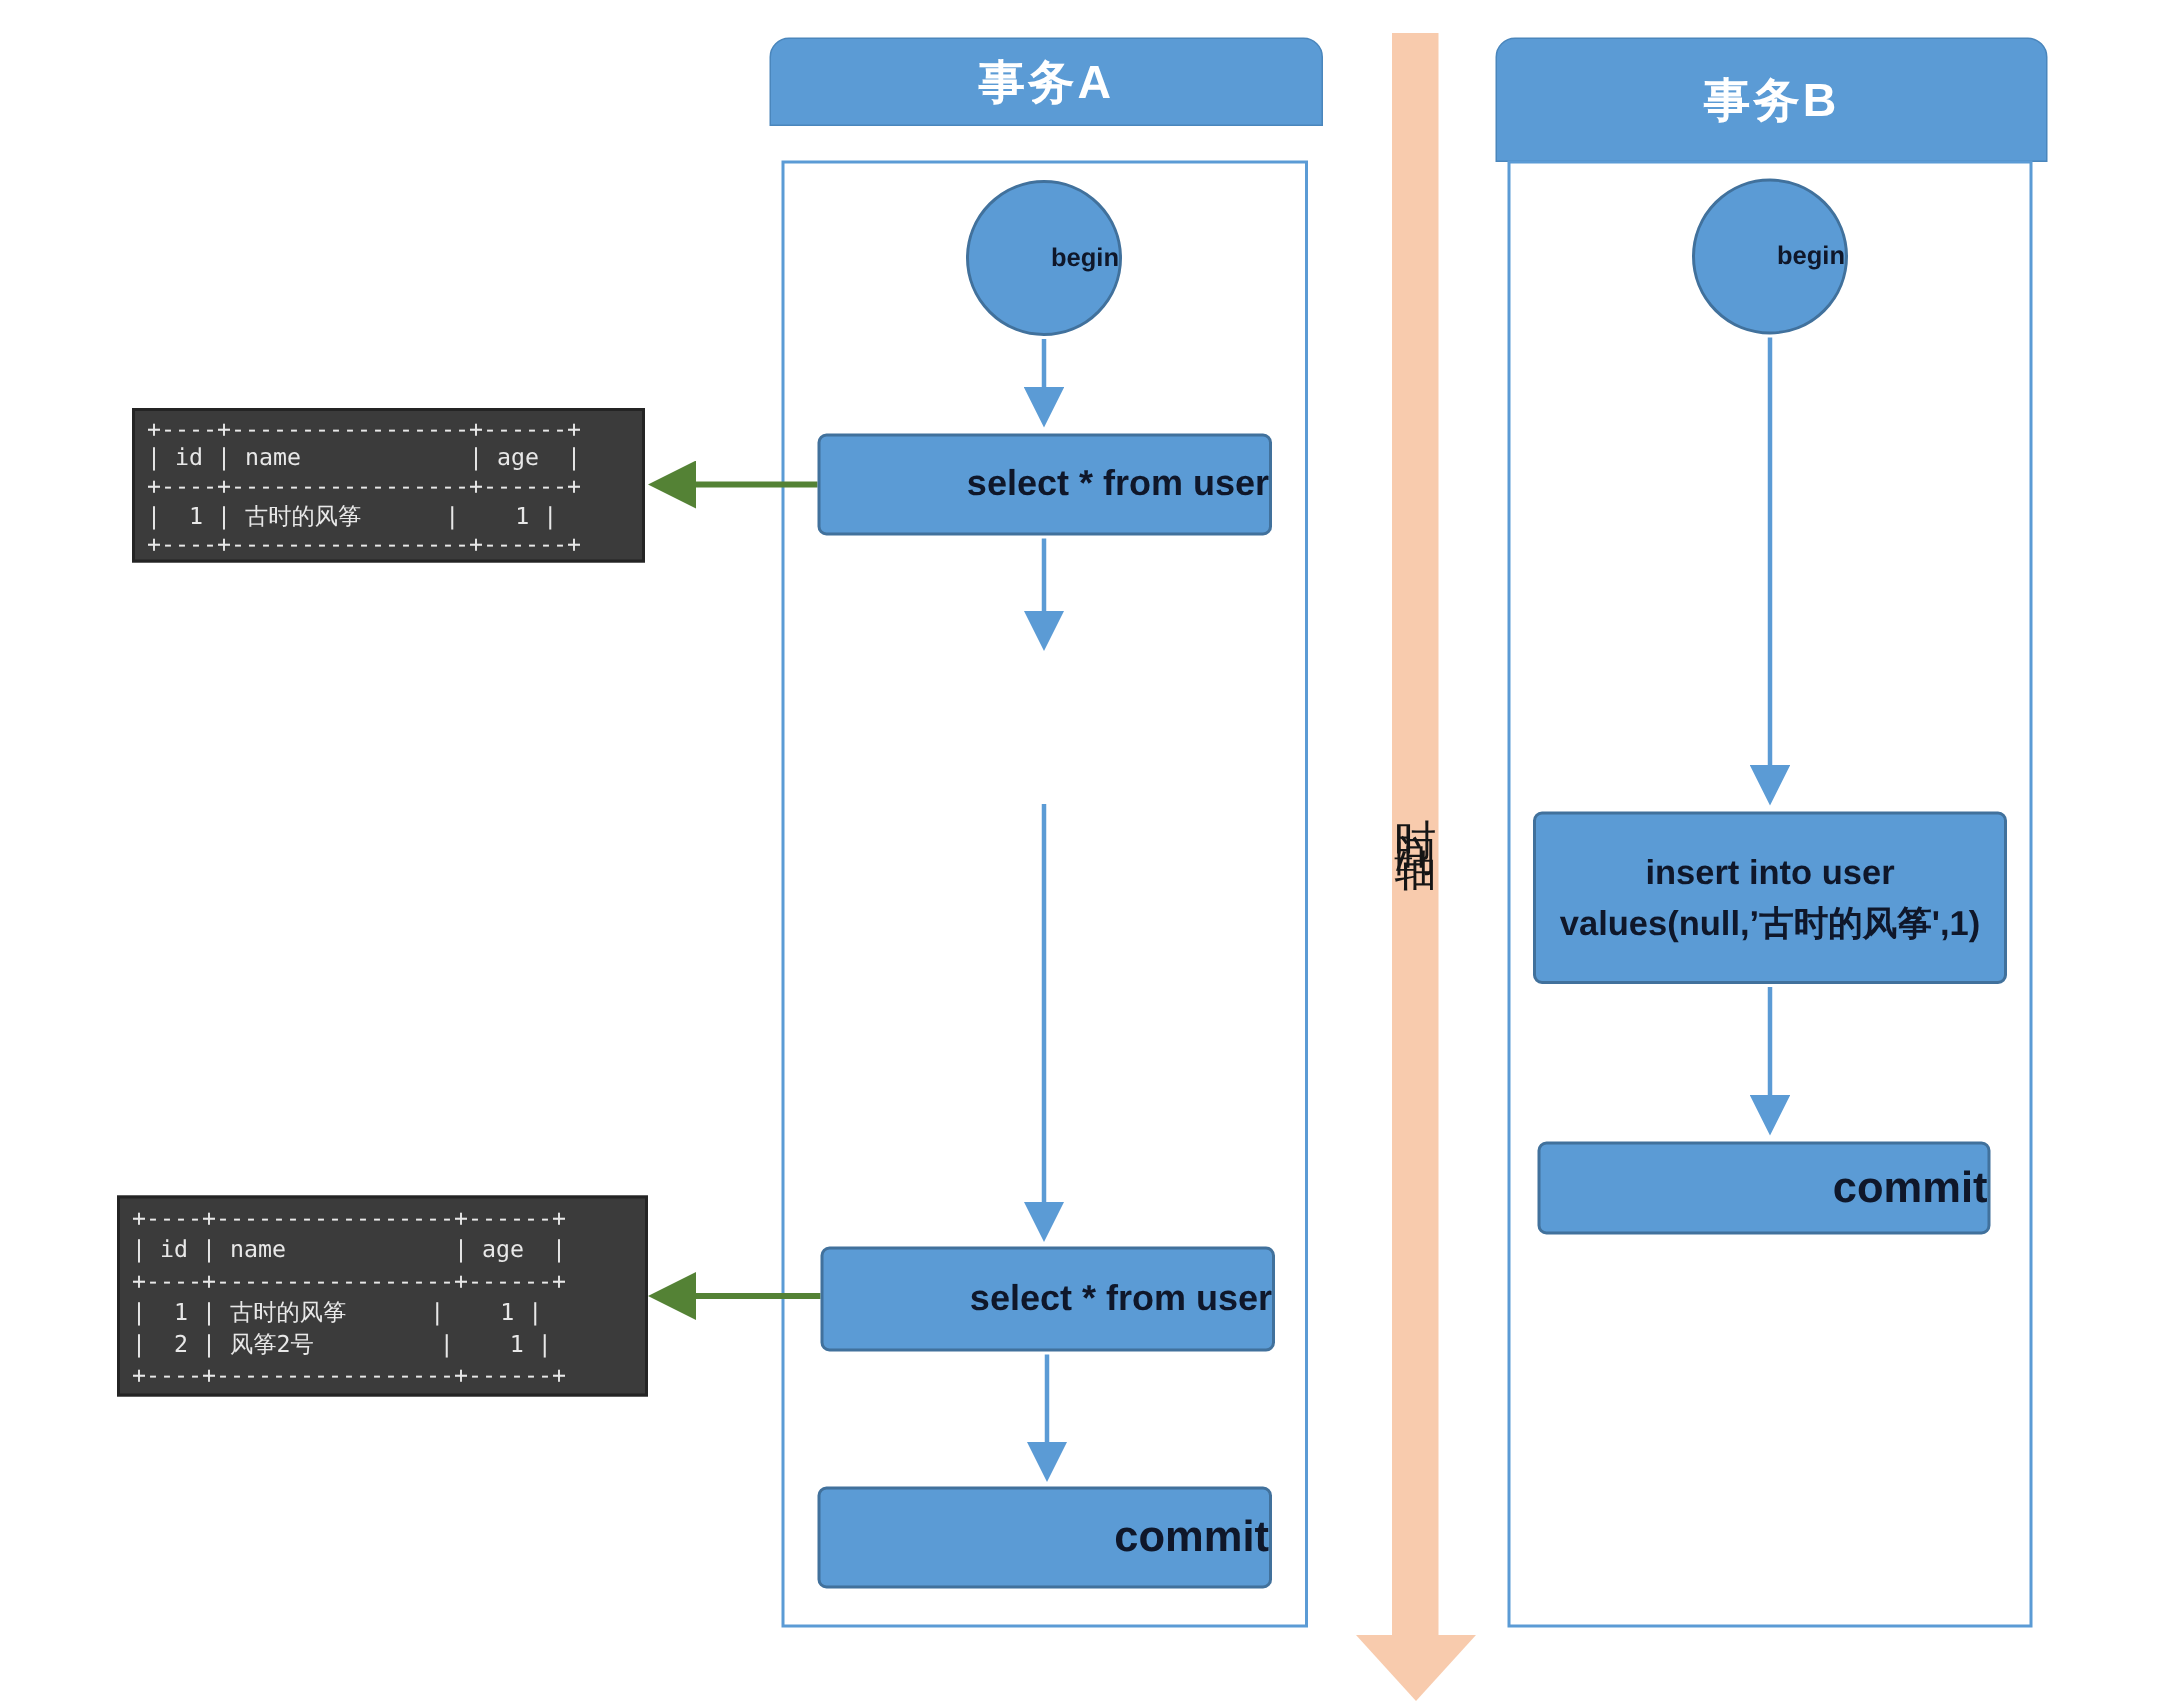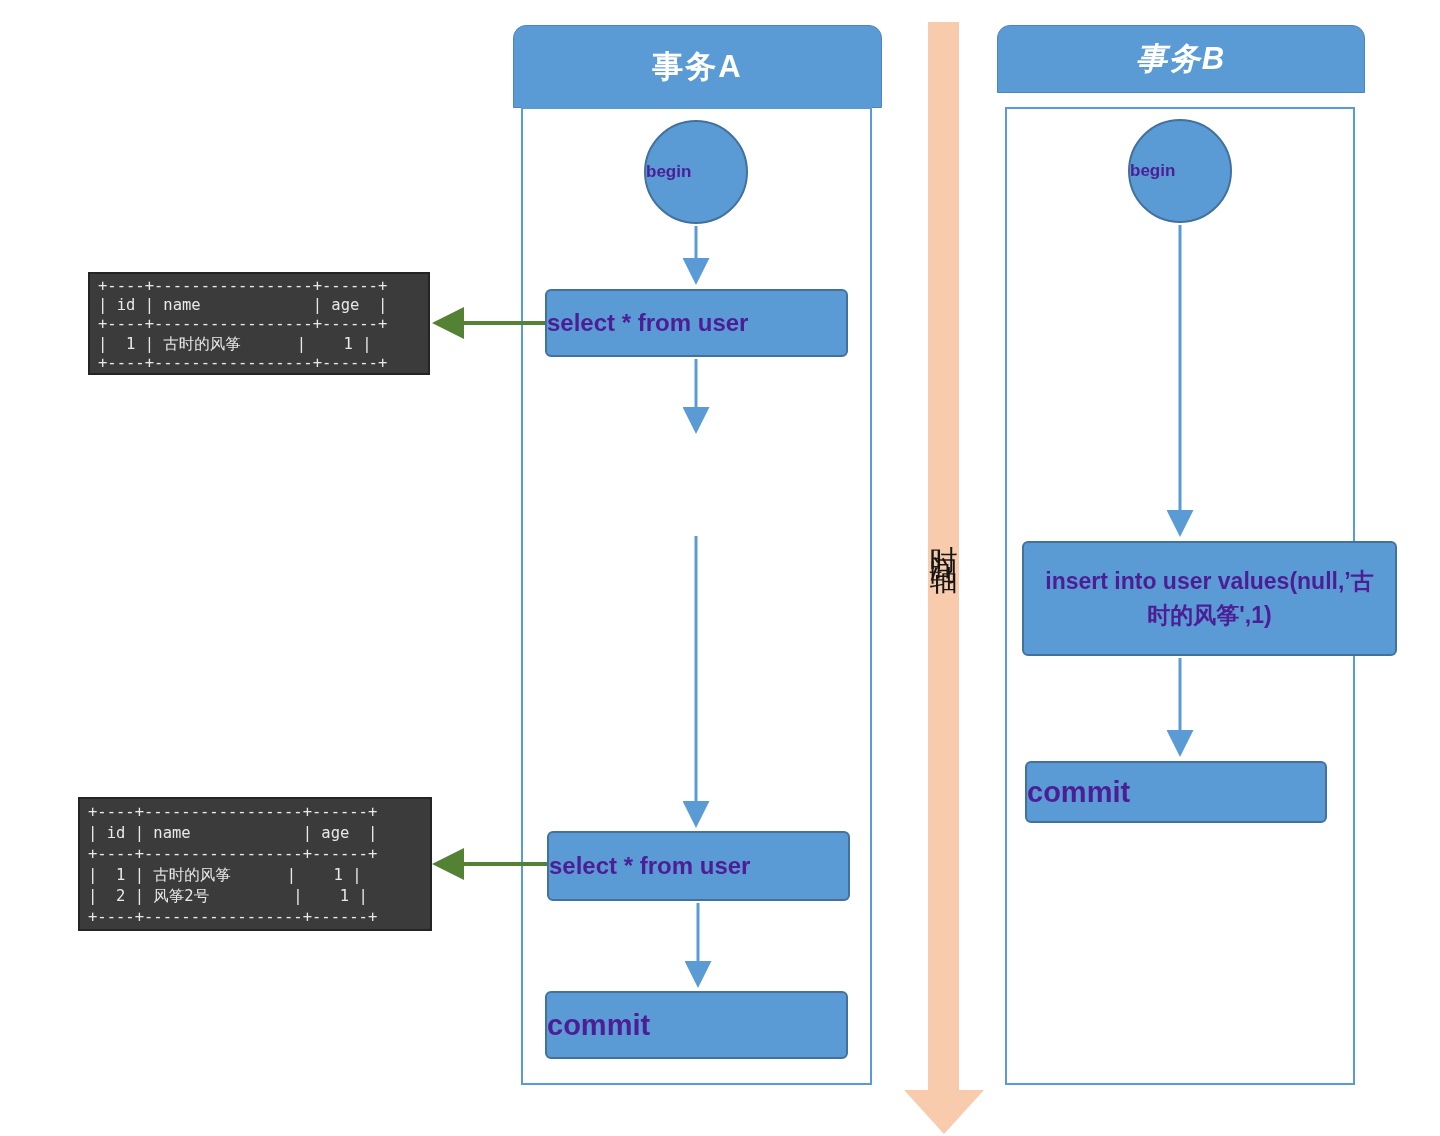--- a/index.html
+++ b/index.html
@@ -7,40 +7,40 @@
   .canvas {
     position:relative; width:1440px; height:1136px; background:#ffffff;
     font-family:"Liberation Sans", sans-serif; overflow:hidden;
   }
   
   .header {
     position:absolute; background:#5B9BD5; border:1px solid #4A86BC;
     border-radius:13px 13px 0 0; display:flex; align-items:center; justify-content:center;
     color:#ffffff; font-size:31px; font-weight:600; letter-spacing:2px;
   }
-  .col-a-header { left:513px; top:25px;  width:369px; height:83px; }
-  .col-b-header { left:997px; top:25px;  width:368px; height:68px;font-style:italic; }
+  .col-a-header { left:513px; top:25px;  width:369px; height:59px; }
+  .col-b-header { left:997px; top:25px;  width:368px; height:83px; }
   .bodybox { position:absolute; border:2px solid #5B9BD5; background:transparent; }
   .col-a-body { left:521px; top:107px; width:351px; height:978px; }
   .col-b-body { left:1005px; top:107px; width:350px; height:978px; }
 
   
   .node {
-    position:absolute; background:#5B9BD5; border:2px solid #41719C; color:#4c1d95;
-    display:flex; align-items:center; justify-content:flex-start; text-align:center; font-weight:700;
+    position:absolute; background:#5B9BD5; border:2px solid #41719C; color:#0f172a;
+    display:flex; align-items:center; justify-content:flex-end; text-align:center; font-weight:700;
   }
   .circle  { border-radius:50%; }
   .rounded { border-radius:6px; }
   .begin-a  { left:644px;  top:120px; width:104px; height:104px; font-size:17px; }
   .begin-b  { left:1128px; top:119px; width:104px; height:104px; font-size:17px; }
   .select1  { left:545px;  top:289px; width:303px; height:68px;  font-size:24px; }
   .update   { left:545px;  top:437px; width:303px; height:97px;  font-size:23px; line-height:1.42; padding:0 6px; }
   .select2  { left:547px;  top:831px; width:303px; height:70px;  font-size:24px; }
   .commit-a { left:545px;  top:991px; width:303px; height:68px;  font-size:29px; }
-  .insert   { left:1022px; top:541px; width:375px; height:115px; font-size:23px; line-height:1.45; padding:0 10px; }
+  .insert   { left:1022px; top:541px; width:316px; height:115px; font-size:23px; line-height:1.45; padding:0 10px; }
   .commit-b { left:1025px; top:761px; width:302px; height:62px;  font-size:29px; }
 
   
   .timeline-band { position:absolute; left:928px; top:22px; width:31px; height:1068px; background:#F8CBAD; }
   .timeline-head {
     position:absolute; left:904px; top:1090px; width:0; height:0;
     border-left:40px solid transparent; border-right:40px solid transparent;
     border-top:44px solid #F8CBAD;
   }
   .timeline-label {

